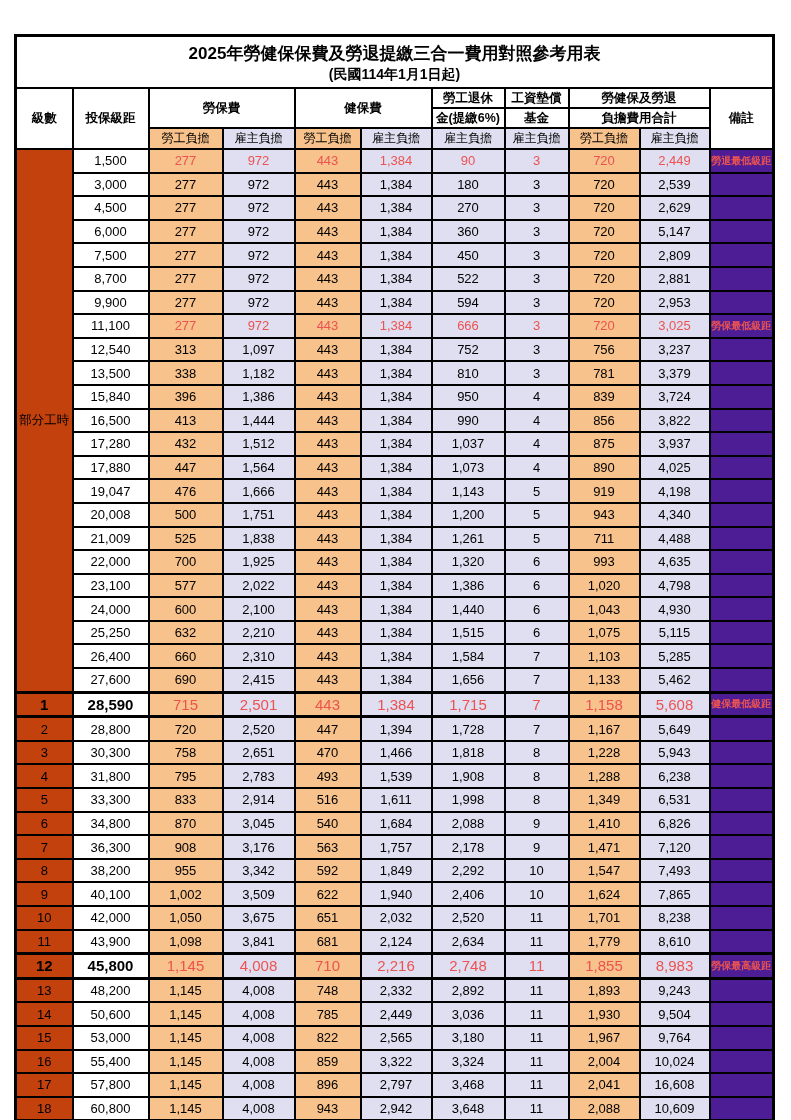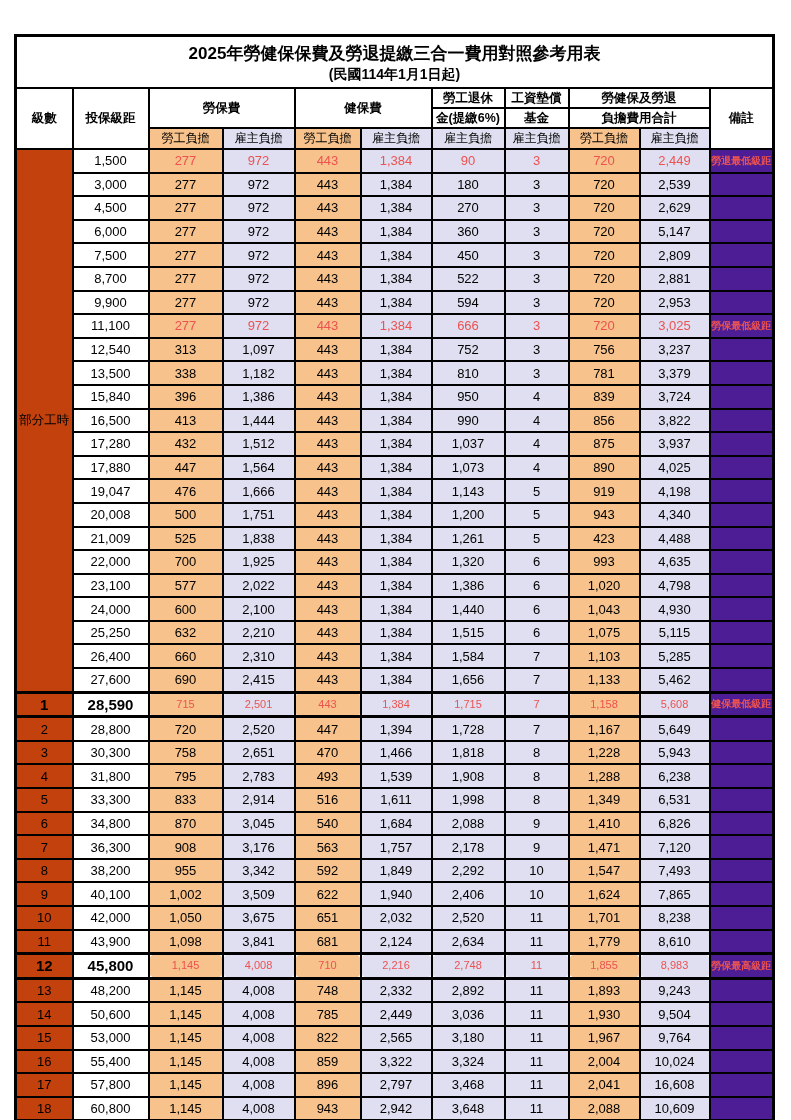--- a/index.html
+++ b/index.html
@@ -25,21 +25,21 @@
   tr.hrow3 th { height:19px; font-weight:normal; font-size:12px; }
   tbody td { height:21.6px; font-size:13px; line-height:1; }
   .emp { background:#F7C28B; }
   .er  { background:#DFDFF1; }
   .level-cell { font-size:13px; background:#c2410c; }
   .part-time { font-size:12.5px; }
   .salary-cell { font-size:13px; background:#fff; }
   .remark-cell { font-size:10px; font-weight:bold; color:#EC5250; background:#4c1d95; }
   tr.red td.val { color:#EC5250; }
   tr.hl td { border-top-width:3px; border-bottom-width:3px; }
-  tr.hl td.val { font-size:11px;border-radius:7px; }
+  tr.hl td.val { font-size:15px; }
   tr.hl td.salary-cell, tr.hl td.level-cell { font-size:15px; font-weight:bold; }
 </style>
 </head>
 <body>
 
 <div class="sheet">
   <table class="main">
     <colgroup>
       <col style="width:57px">
         <col style="width:76px">
@@ -281,21 +281,21 @@
           <td class="remark-cell"></td>
         </tr>
         <tr class="">
           <td class="salary-cell">21,009</td>
           <td class="emp val">525</td>
           <td class="er val">1,838</td>
           <td class="emp val">443</td>
           <td class="er val">1,384</td>
           <td class="er val">1,261</td>
           <td class="er val">5</td>
-          <td class="emp val">423</td>
+          <td class="emp val">711</td>
           <td class="er val">4,488</td>
           <td class="remark-cell"></td>
         </tr>
         <tr class="">
           <td class="salary-cell">22,000</td>
           <td class="emp val">700</td>
           <td class="er val">1,925</td>
           <td class="emp val">443</td>
           <td class="er val">1,384</td>
           <td class="er val">1,320</td>

